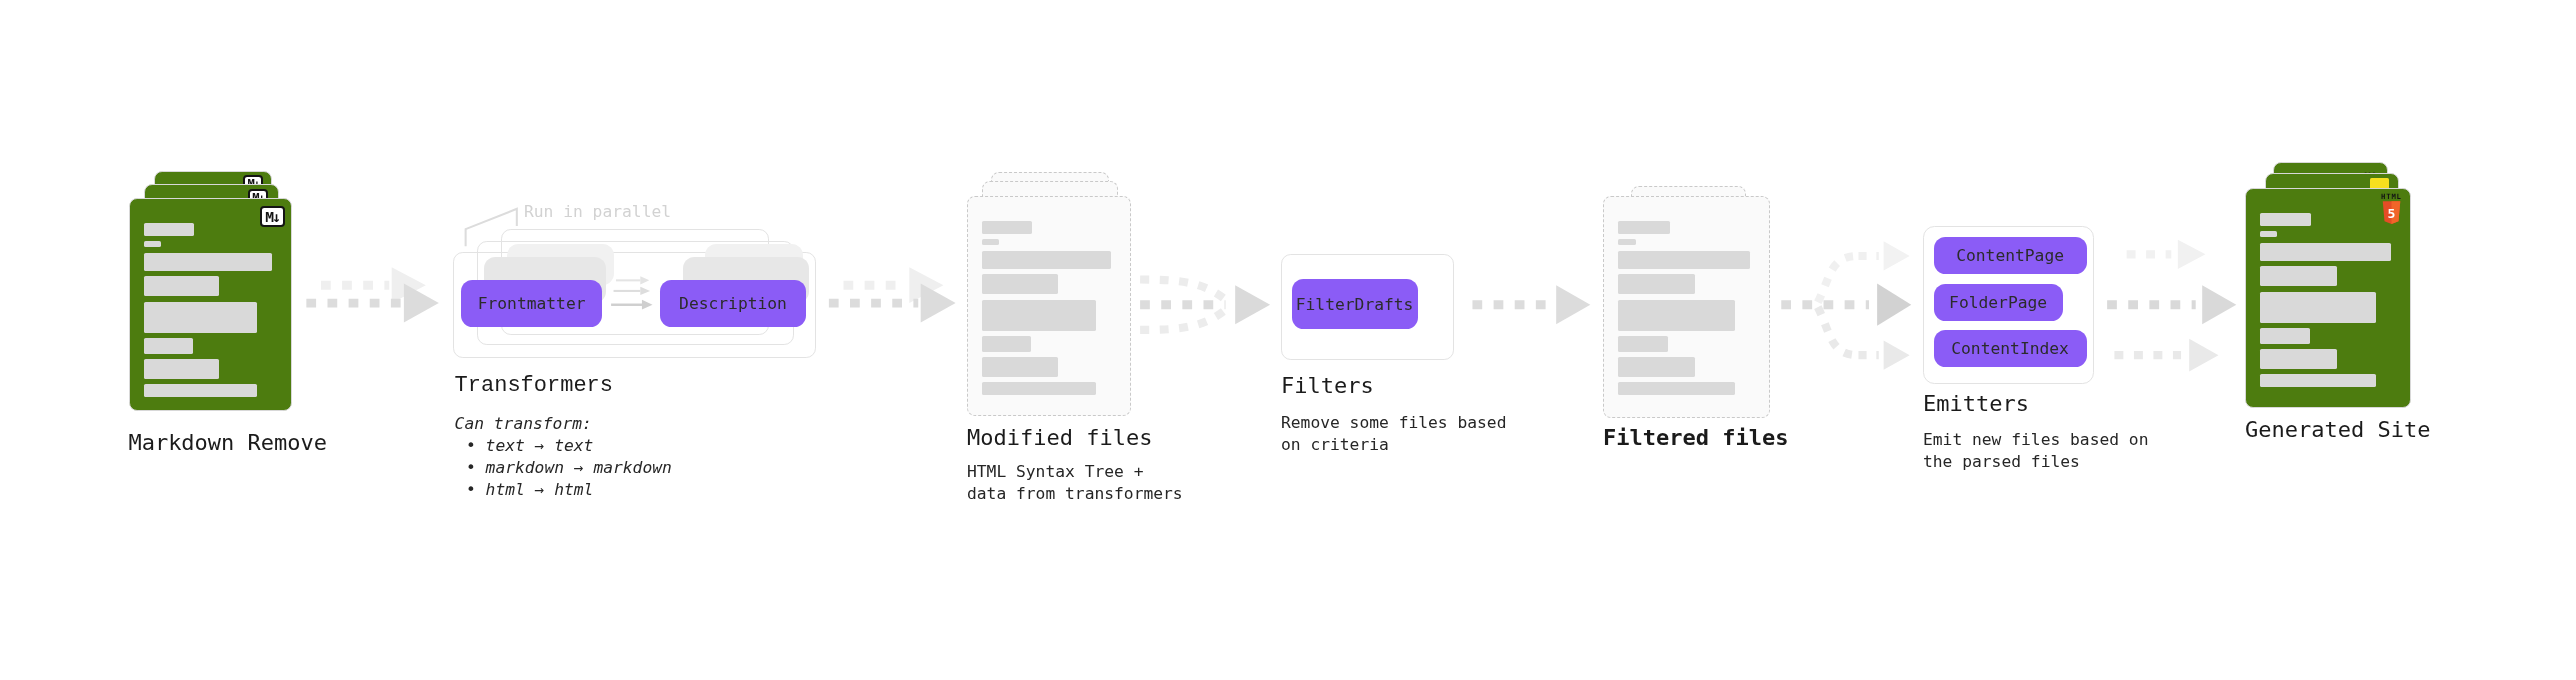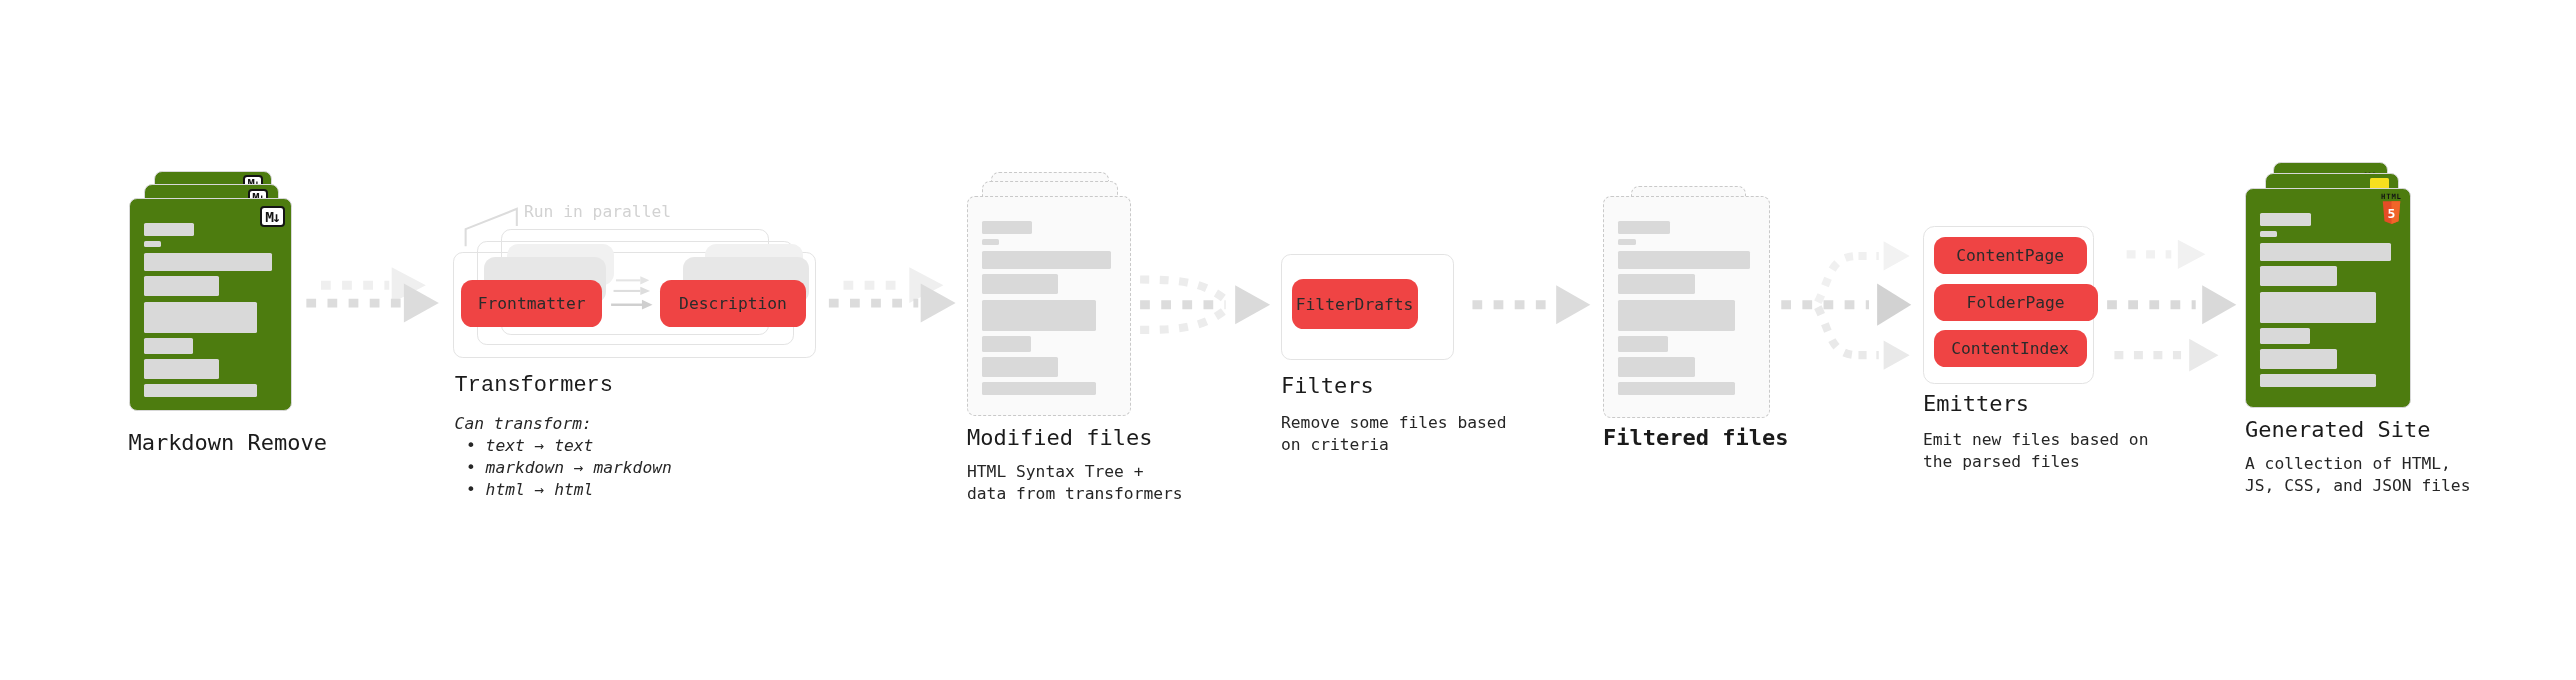--- a/index.html
+++ b/index.html
@@ -33,21 +33,21 @@
 
   
   .stage-label{position:absolute;font-size:22px;line-height:24.4px;color:#1b1b1b;white-space:nowrap;}
   .stage-desc{position:absolute;font-size:16.3px;line-height:22px;color:#262626;white-space:nowrap;}
   .stage-desc .indent{margin-left:11.4px;}
   .note{position:absolute;font-size:16.3px;line-height:19.5px;color:#d2d2d2;white-space:nowrap;}
 
   
   .frame{position:absolute;border:1.6px solid #e3e3e3;border-radius:9.8px;box-sizing:border-box;background:transparent;}
   .chip{
-    position:absolute;background:#ef4444;border-radius:11.4px;color:#2b2b2b;
+    position:absolute;background:#8b5cf6;border-radius:11.4px;color:#2b2b2b;
     font-size:16.3px;display:flex;align-items:center;justify-content:center;white-space:nowrap;
   }
   .chip.ghost-a{background:#e7e7e7;}
   .chip.ghost-b{background:#f1f1f1;}
 </style>
 </head>
 <body>
 
 <div id="canvas">
 
@@ -203,21 +203,21 @@
           <div class="bar" style="width: 57%; height: 19.5px;"></div>
           <div class="bar" style="width: 86%; height: 12.2px;"></div>
         </div>
     </div>
     <div class="stage-label" style="left:0px;top:268px;">Filtered files</div>
   </section>
 
   <section class="stage" style="left:1923px;top:195px;width:211px;height:325px;">
     <div class="frame" style="left:0px;top:31px;width:171px;height:158px;border-radius:11.4px;"></div>
     <div class="chip" style="left:10.6px;top:42px;width:153px;height:37px;">ContentPage</div>
-    <div class="chip" style="left:10.6px;top:89px;width:164px;height:37px;">FolderPage</div>
+    <div class="chip" style="left:10.6px;top:89px;width:129px;height:37px;">FolderPage</div>
     <div class="chip" style="left:10.6px;top:135px;width:153px;height:37px;">ContentIndex</div>
     <div class="stage-label" style="left:0px;top:197px;">Emitters</div>
     <div class="stage-desc" style="left:0px;top:234px;">
       <div>Emit new files based on</div>
       <div>the parsed files</div>
     </div>
   </section>
 
   <section class="stage" style="left:2245px;top:158px;width:211px;height:358px;">
     <div class="doc" style="left:28.4px;top:4.1px;width:115px;height:41px;">
@@ -243,20 +243,16 @@
           <div class="bar" style="width: 13%; height: 5.7px;"></div>
           <div class="bar" style="width: 97%; height: 18px;"></div>
           <div class="bar" style="width: 57%; height: 19.5px;"></div>
           <div class="bar" style="width: 86%; height: 31px;"></div>
           <div class="bar" style="width: 37%; height: 15.4px;"></div>
           <div class="bar" style="width: 57%; height: 19.5px;"></div>
           <div class="bar" style="width: 86%; height: 12.2px;"></div>
         </div>
     </div>
     <div class="stage-label" style="left:0px;top:260px;">Generated Site</div>
-    <div class="stage-desc" style="left:0px;top:295px;">
-      <div>A collection of HTML,</div>
-      <div>JS, CSS, and JSON files</div>
-    </div>
   </section>
 
 </div>
 
 
 </body></html>

